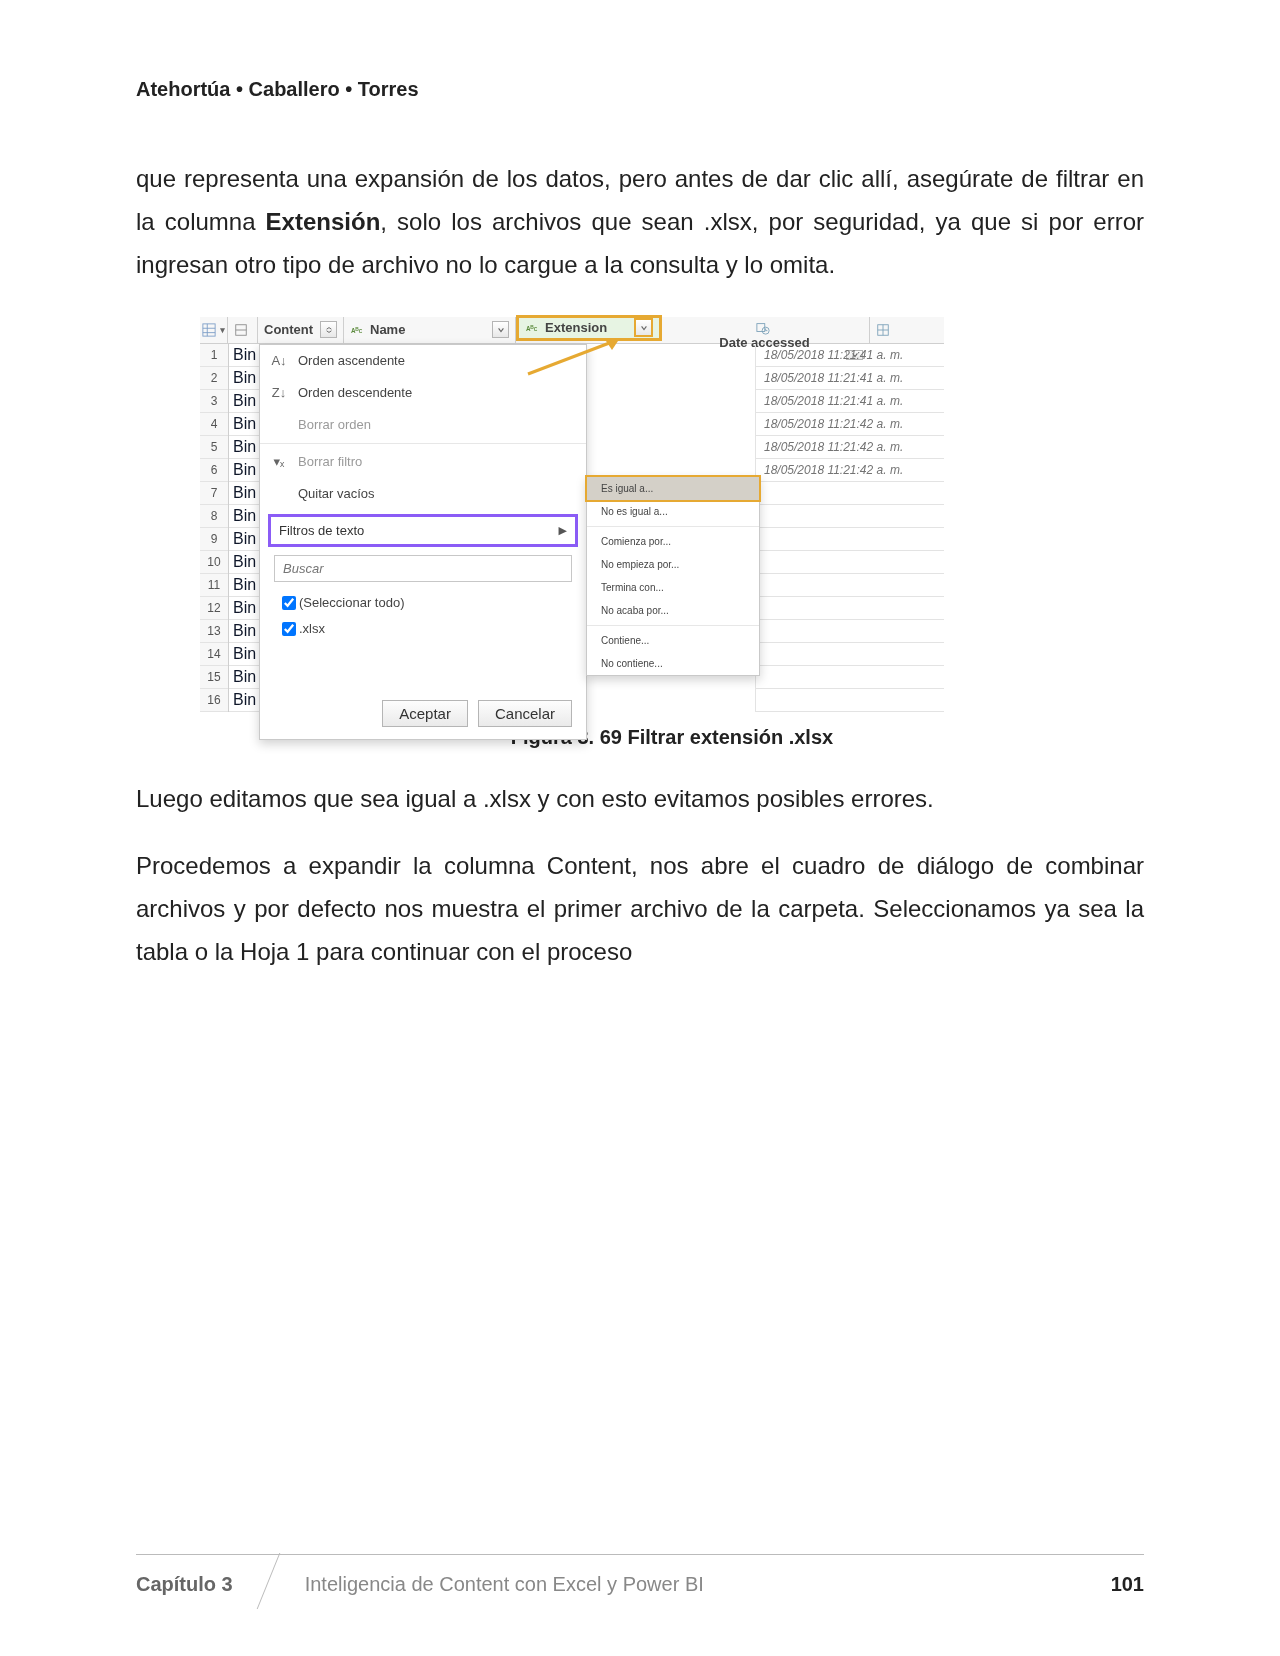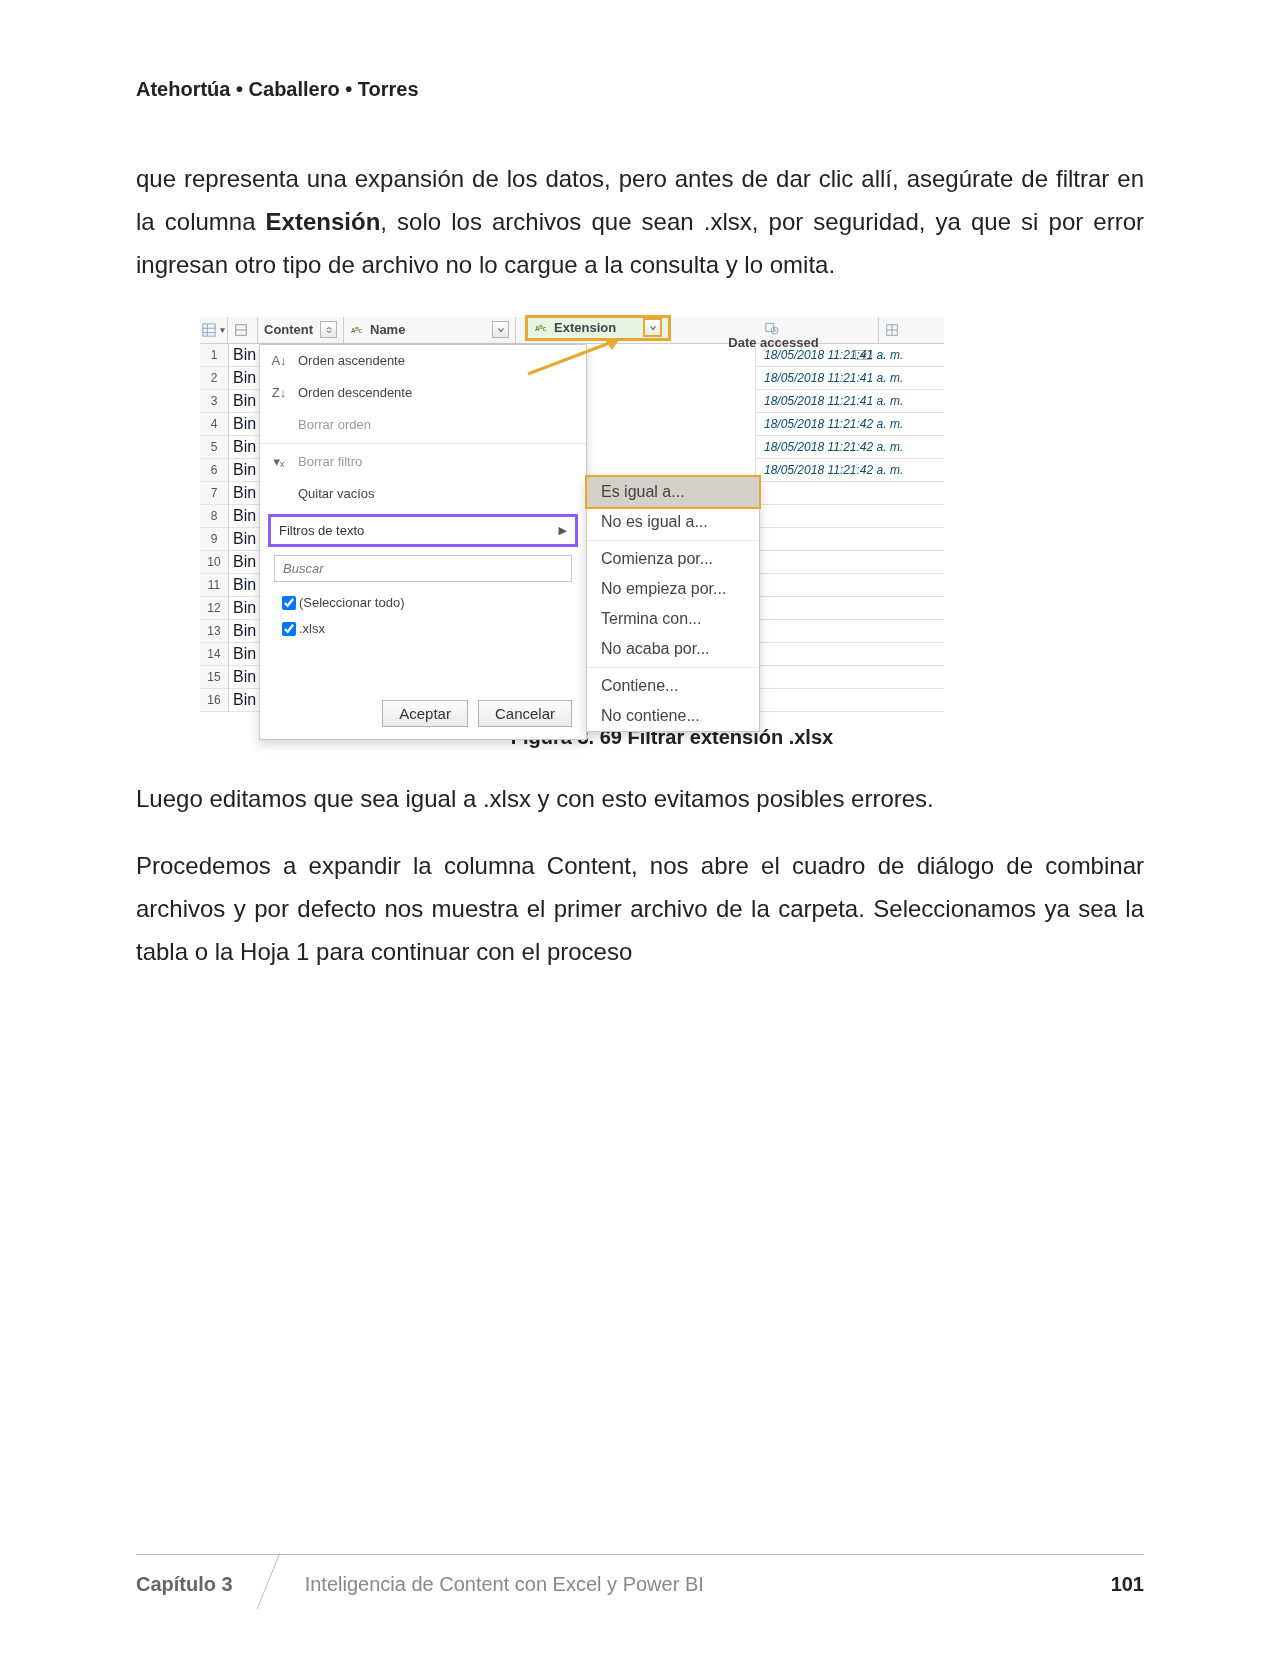--- a/index.html
+++ b/index.html
@@ -22,39 +22,39 @@
     border-bottom:1px solid #cfcfcf;
   }
   .hcell {
     border-right:1px solid #cfcfcf; display:flex; align-items:center;
     padding:4px 6px; box-sizing:border-box; font-weight:600; color:#444;
     position:relative; height:26px;
   }
   .hcell .dd { margin-left:auto; width:15px; height:15px; border:1px solid #b5b5b5;
     background:linear-gradient(#fff,#e8e8e8); display:flex; align-items:center; justify-content:center;}
   .dd svg{width:8px;height:8px;}
-  .hcell.ext { background:#e7f4e3; border:3px solid #e6a932; border-bottom:3px solid #e6a932; margin:-2px -2px -2px 9px; z-index:2;}
+  .hcell.ext { background:#e7f4e3; border:3px solid #e6a932; border-bottom:3px solid #e6a932; margin:-2px -2px -2px 0; z-index:2;}
   .hcell.ext .dd{ border:2px solid #e6a932; }
   .mini-icon{width:16px;height:16px;margin-right:4px; display:inline-flex;align-items:center;justify-content:center;}
   .mini-icon svg{width:14px;height:14px;}
   .rownums { border-right:1px solid #cfcfcf;}
   .rownums .rn{
     width:28px;height:22px;border-bottom:1px solid #e3e3e3;
     display:flex;align-items:center;justify-content:center;
     background:#f7f7f7;color:#555;font-size:12px;
   }
   .bins { border-right:1px solid #cfcfcf;}
   .bins .bn{
     width:30px;height:22px;border-bottom:1px solid #e3e3e3;
     display:flex;align-items:center;padding-left:4px;color:#0f172a;font-size:16px;
   }
   .dates { margin-left:auto; }
   .dates .dt{
     height:22px;border-bottom:1px solid #e3e3e3;
-    display:flex;align-items:center;padding:0 8px;color:#0c4a6e;font-style:italic;
+    display:flex;align-items:center;padding:0 8px;color:#737373;font-style:italic;
     font-size:12px; width:172px; border-left:1px solid #e3e3e3;
   }
   .dates .dt.blank{font-style:normal;}
 
   
   .panel {
     position:absolute; left:59px; top:0; width:326px;
     background:#fff; border:1px solid #c9c9c9; box-shadow:0 4px 10px rgba(0,0,0,.18);
     z-index:3;
   }
@@ -89,21 +89,21 @@
     padding:4px 16px; font-size:15px; color:#333;
   }
 
   
   .submenu{
     position:absolute; left:386px; top:132px; width:172px;
     background:#fff; border:1px solid #c9c9c9; box-shadow:0 4px 10px rgba(0,0,0,.18);
     z-index:4;
   }
   .submenu .sitem{
-    padding:6px 14px; color:#444; font-size:16px;
+    padding:6px 14px; color:#444; font-size:10px;
   }
   .submenu .sitem.hl{
     background:#d4d0c8; border:2px solid #e6a932; margin:-2px; position:relative;
   }
   .submenu .ssep{ height:1px; background:#e7e7e7; margin:3px 0;}
 
   
   .arrow-annot{
     position:absolute; left:326px; top:-6px; width:94px; height:40px; z-index:6; pointer-events:none;
   }

